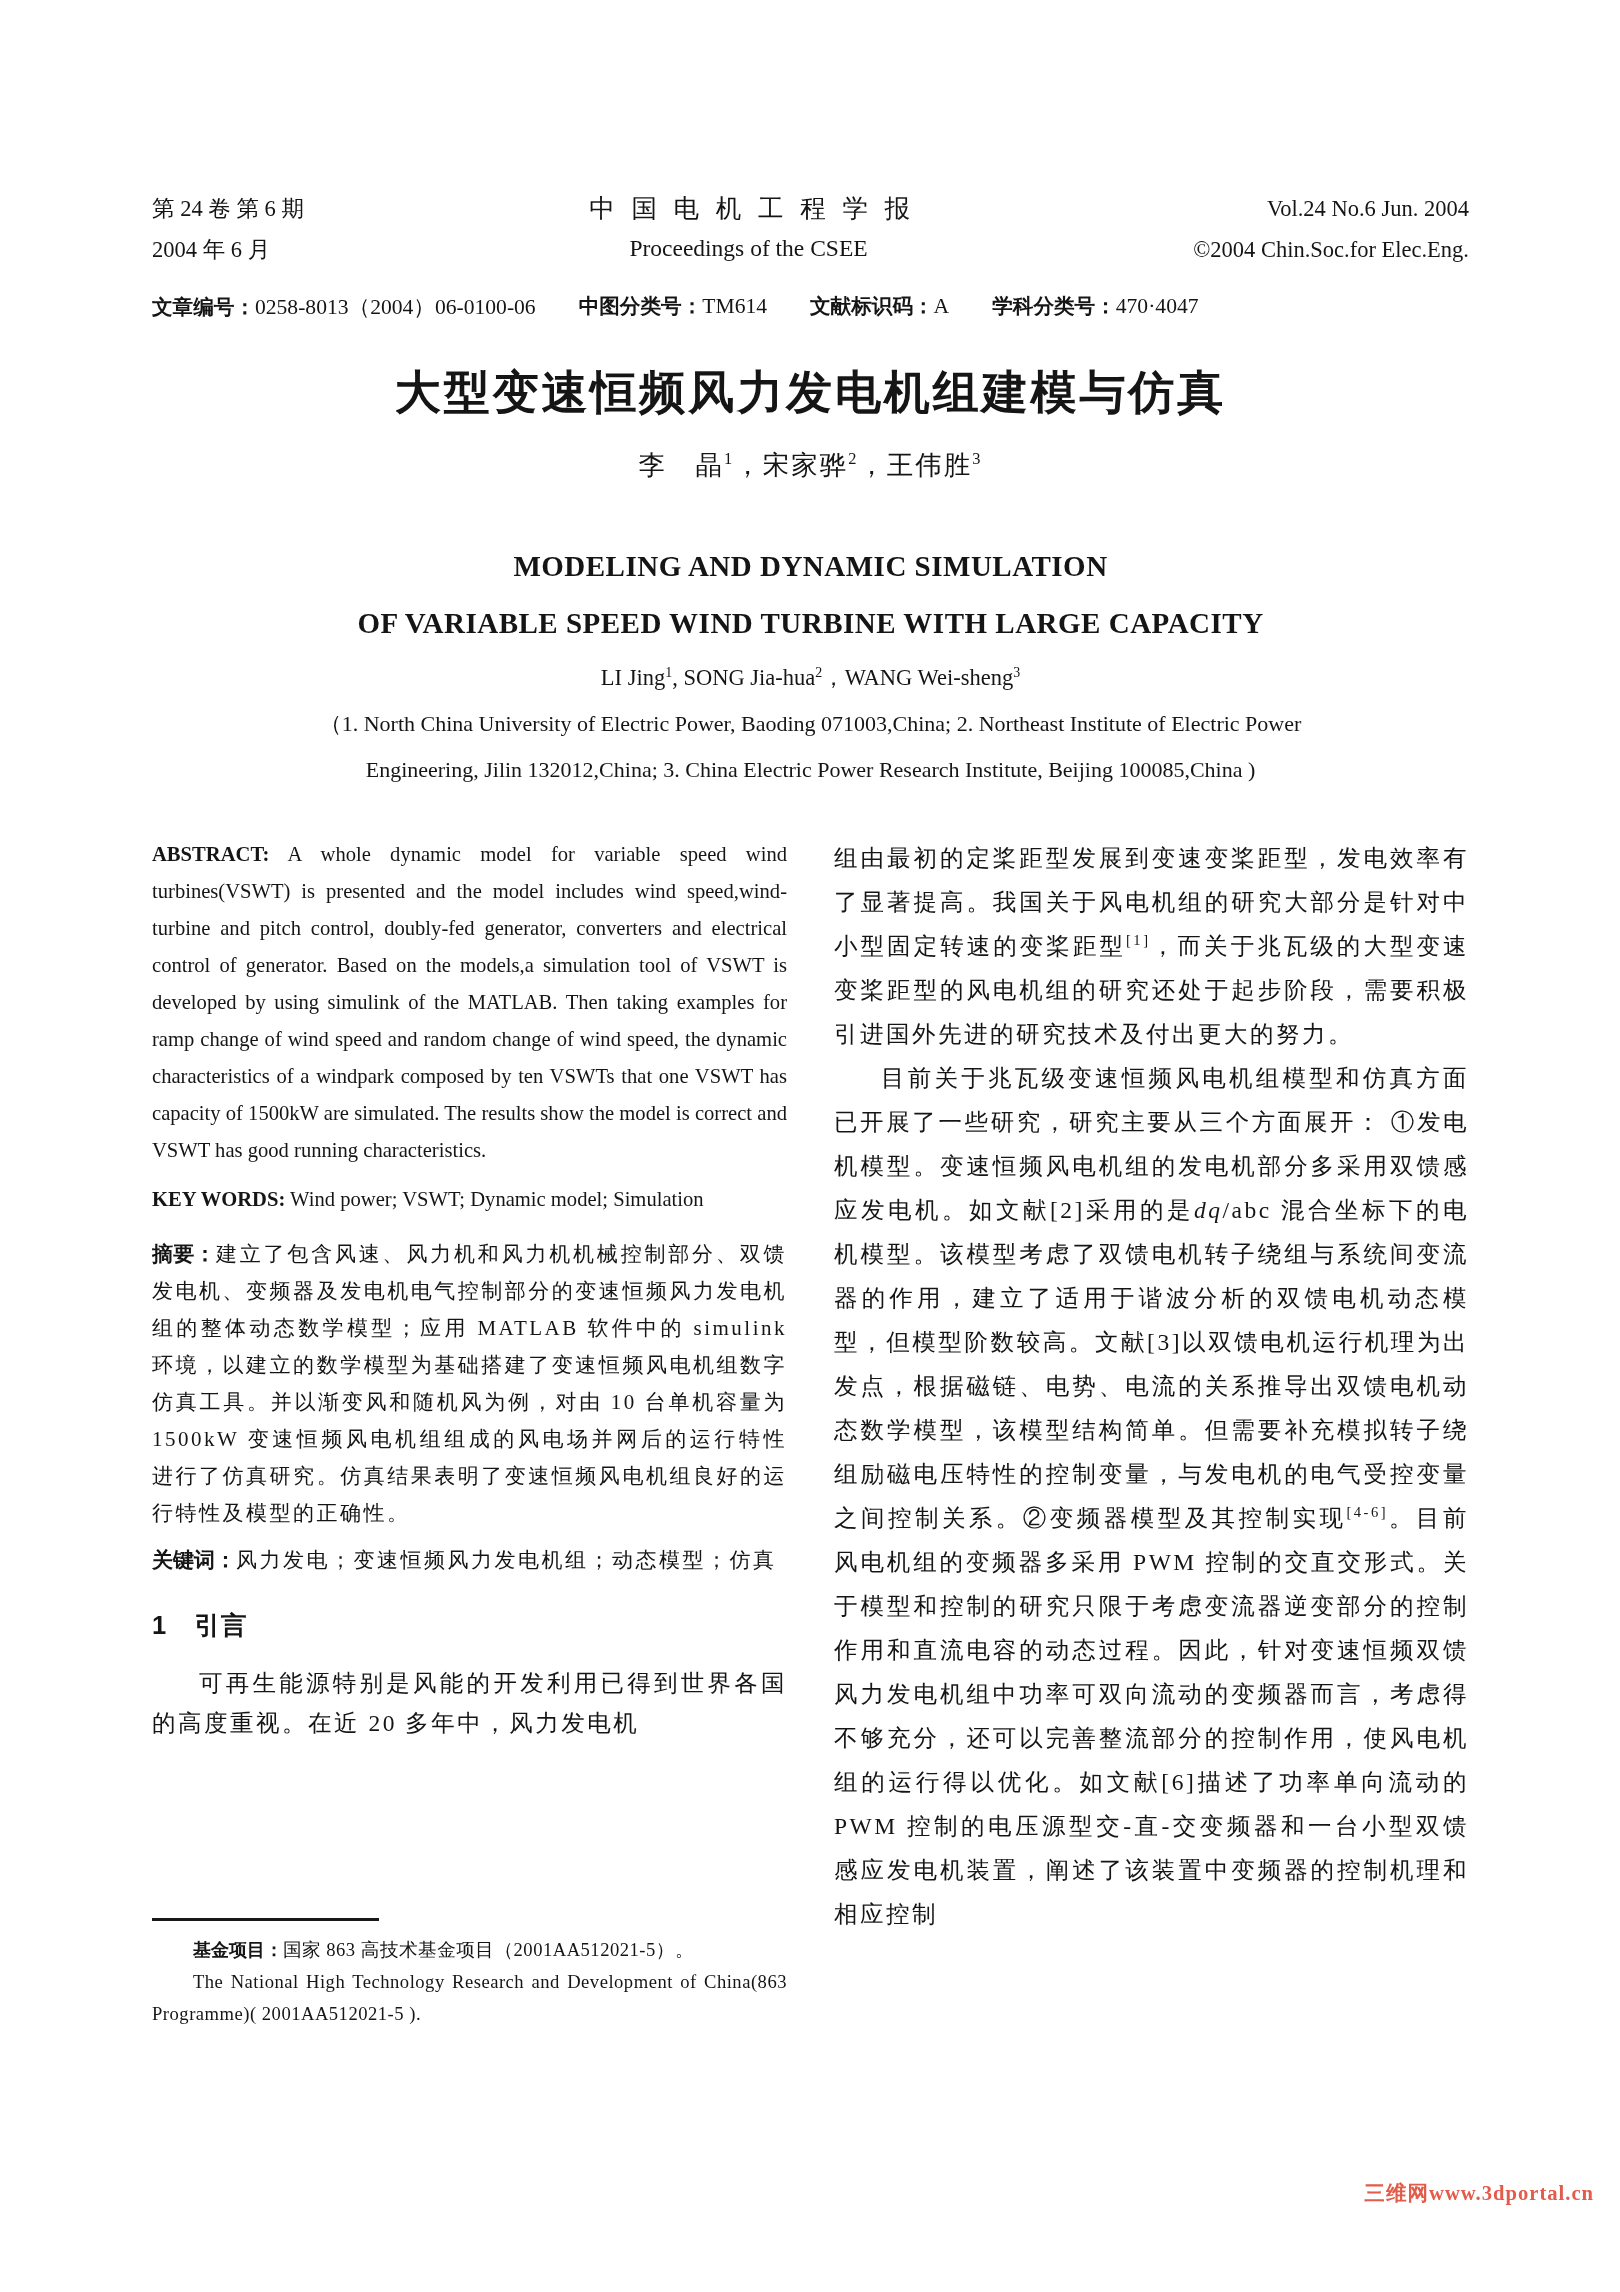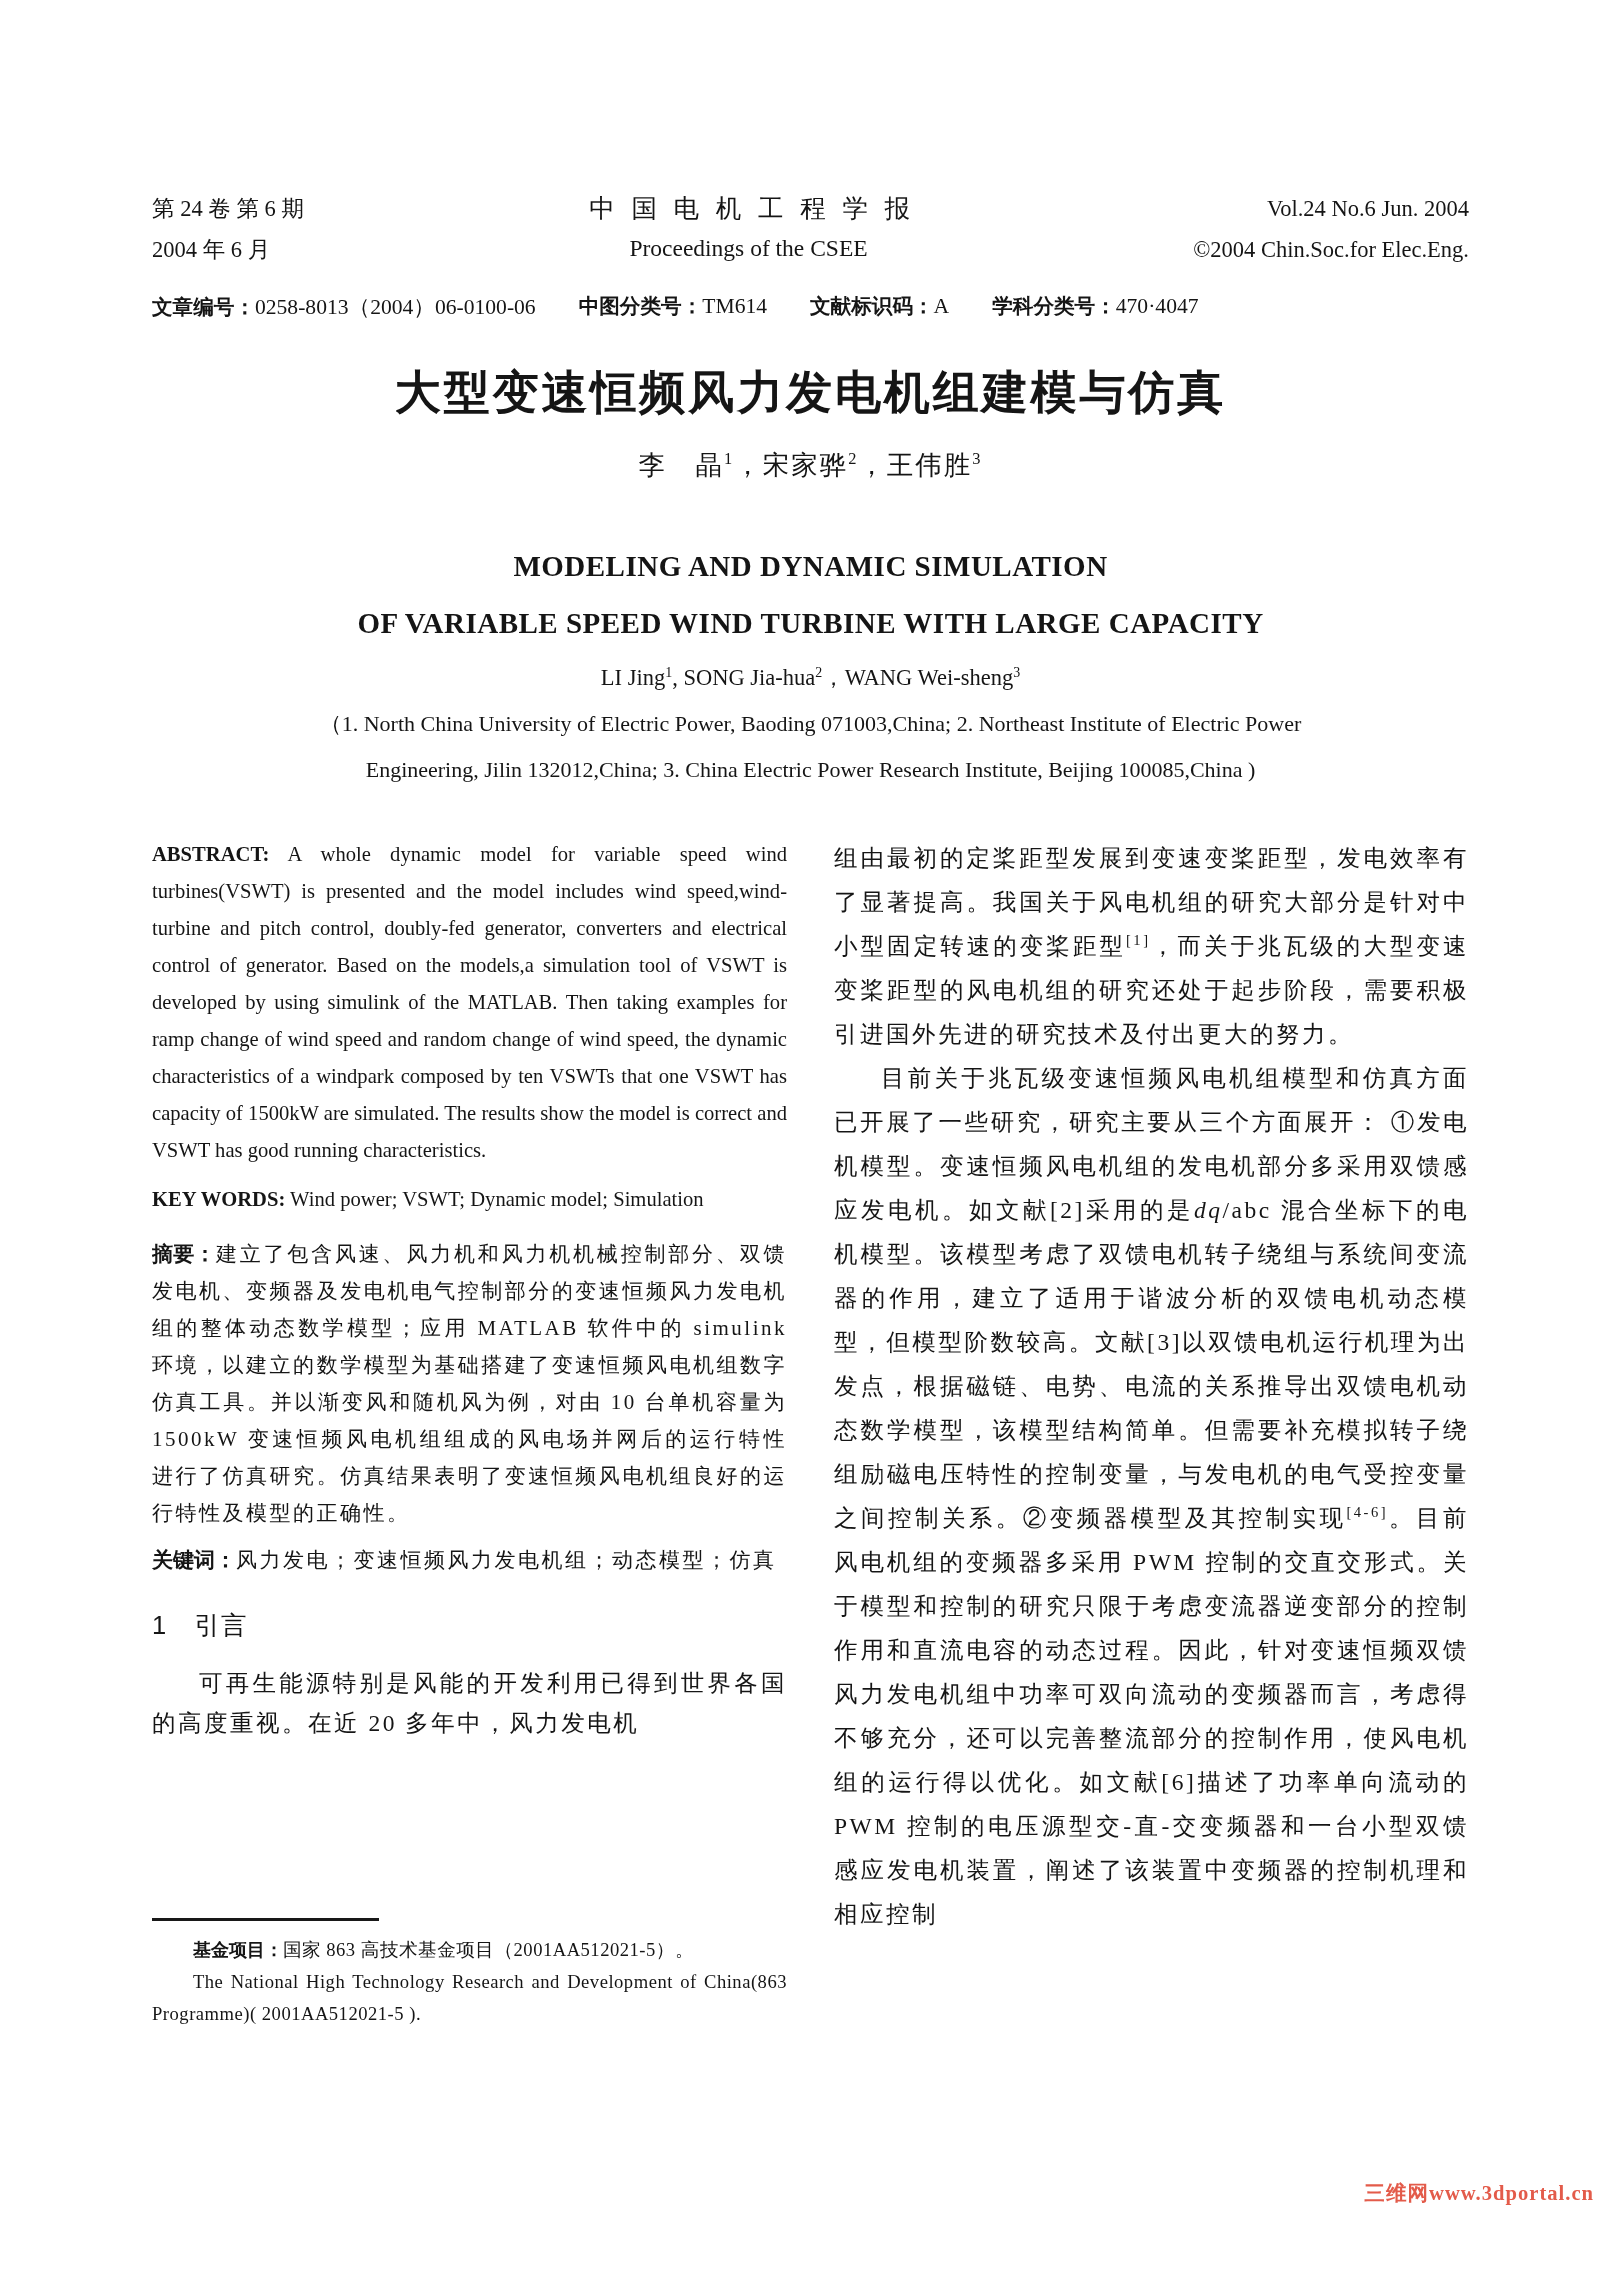--- a/index.html
+++ b/index.html
@@ -42,21 +42,21 @@
   .col { width:635px; text-align:justify; }
   .col-left { display:flex; flex-direction:column; }
 
   .abs-en  { margin:0; font-size:20.6px; line-height:37px; }
   .kw-en   { margin:12.7px 0 0; font-size:20.6px; line-height:37px; }
   .abs-cn  { margin:16.7px 0 0; font-size:21px; line-height:37px; letter-spacing:2.5px; }
   .kw-cn   { margin:8.8px 0 0;  font-size:21px; line-height:37px; letter-spacing:2.5px; }
   .lbl-sans { font-weight:bold; font-family:"Liberation Sans","DejaVu Sans",sans-serif; letter-spacing:0; }
 
   .sec-head { margin:29px 0 0; font-family:"Liberation Sans","DejaVu Sans",sans-serif;
-              font-size:25.5px; font-weight:normal; letter-spacing:1px; }
+              font-size:25.5px; font-weight:bold; letter-spacing:1px; }
   .sec-head .sec-no { margin-right:27.4px; }
 
   .body-p { margin:0; font-size:23.5px; line-height:44px; letter-spacing:2.5px; }
   .indent { text-indent:2em; }
   .intro  { margin-top:19.6px; font-size:23.5px; line-height:40px; letter-spacing:2.5px; }
 
   .footnote { margin-top:auto; font-size:18.6px; line-height:32px; letter-spacing:0.5px; }
   .fn-rule { width:227px; height:2.9px; background:#181818; margin-bottom:12.7px; }
   .fn-cn { margin:0; text-indent:2.2em; }
   .fn-cn .lbl-sans { font-size:18px; }

